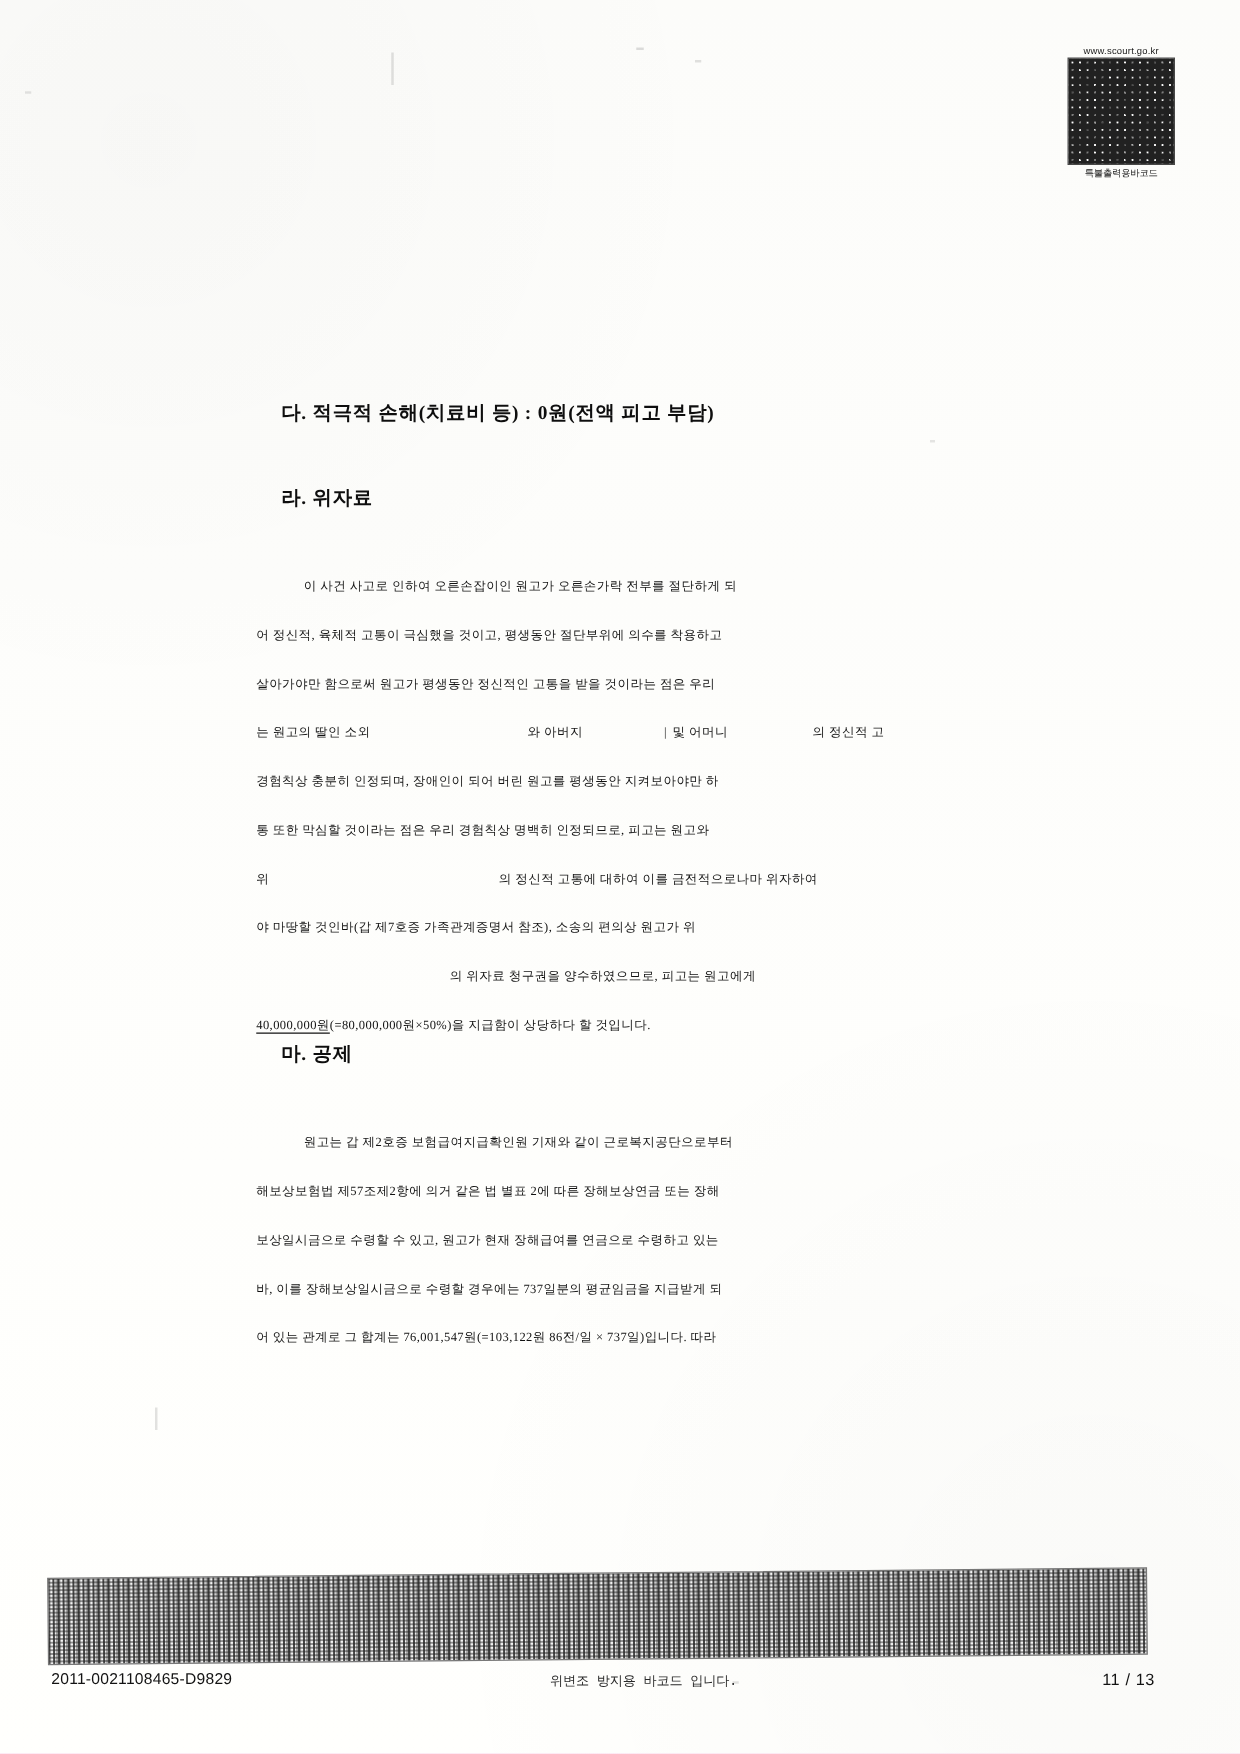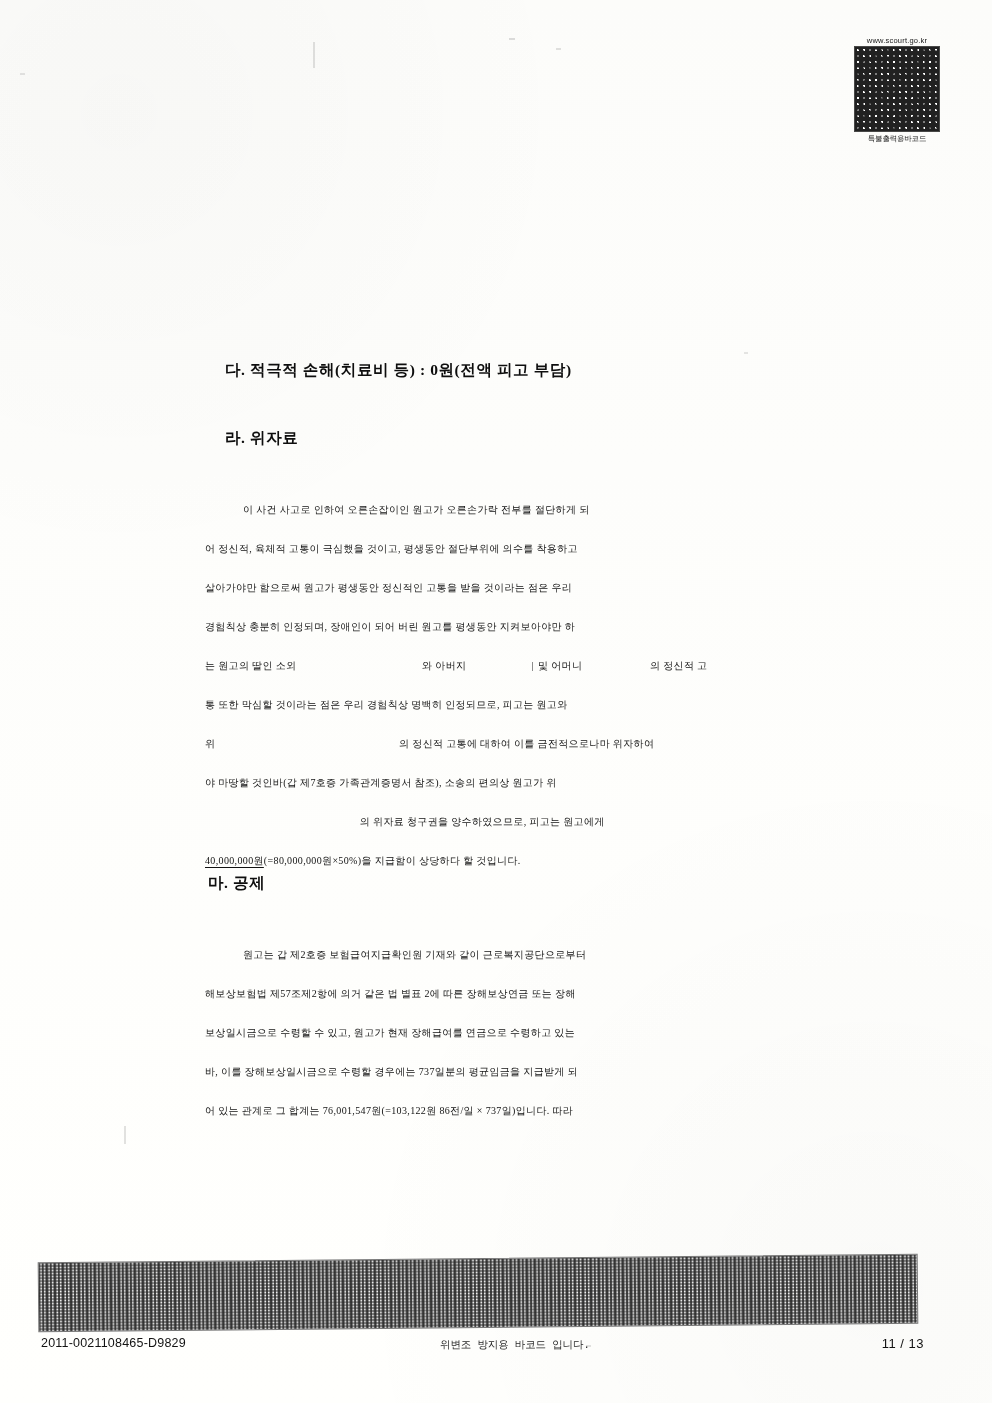--- a/index.html
+++ b/index.html
@@ -74,21 +74,20 @@
     position: absolute;
     left: 0;
     top: 0;
     width: 992px;
     z-index: 2;
     color: #121212;
   }
   .blk {
     position: absolute;
     font-family: "Liberation Serif", serif;
-    margin-top: 40px;
   }
   .heading {
     font-size: 15.5px;
     font-weight: bold;
     letter-spacing: 0.6px;
     color: #101010;
   }
   .para {
     width: 570px;
     font-size: 10px;
@@ -200,47 +199,47 @@
   <div class="doc-body">
 
     <div class="blk heading" style="left:225px;top:320px;">다. 적극적 손해(치료비 등) : 0원(전액 피고 부담)</div>
 
     <div class="blk heading" style="left:225px;top:388px;">라. 위자료</div>
 
     <div class="blk para" style="left:205px;top:450px;">
       <div style="text-indent:38px;"><span>이 사건 사고로 인하여 오른손잡이인 원고가 오른손가락 전부를 절단하게 되</span></div>
       <div><span>어 정신적, 육체적 고통이 극심했을 것이고, 평생동안 절단부위에 의수를 착용하고</span></div>
       <div><span>살아가야만 함으로써 원고가 평생동안 정신적인 고통을 받을 것이라는 점은 우리</span></div>
-      <div><span>경험칙상 충분히 인정되며, 장애인이 되어 버린 원고를 평생동안 지켜보아야만 하</span></div>
       <div>
         <span>는 원고의 딸인 소외</span>
         <span class="redacted-gap wide"></span>
         <span>와 아버지</span>
         <span class="redacted-gap narrow"></span><span class="tick">|</span>
         <span>및 어머니</span>
         <span class="redacted-gap narrow"></span>
         <span>의 정신적 고</span>
       </div>
+      <div><span>경험칙상 충분히 인정되며, 장애인이 되어 버린 원고를 평생동안 지켜보아야만 하</span></div>
       <div><span>통 또한 막심할 것이라는 점은 우리 경험칙상 명백히 인정되므로, 피고는 원고와</span></div>
       <div>
         <span>위</span>
         <span class="redacted-gap" style="width:178px;"></span>
         <span>의 정신적 고통에 대하여 이를 금전적으로나마 위자하여</span>
       </div>
       <div><span>야 마땅할 것인바(갑 제7호증 가족관계증명서 참조), 소송의 편의상 원고가 위</span></div>
       <div>
         <span class="redacted-gap" style="width:152px;"></span>
         <span>의 위자료 청구권을 양수하였으므로, 피고는 원고에게</span>
       </div>
       <div>
         <span class="uline">40,000,000원</span><span>(=80,000,000원×50%)을 지급함이 상당하다 할 것입니다.</span>
       </div>
     </div>
 
-    <div class="blk heading" style="left:208px;top:833px;">마. 공제</div>
+    <div class="blk heading" style="left:225px;top:833px;">마. 공제</div>
 
     <div class="blk para" style="left:205px;top:895px;">
       <div style="text-indent:38px;"><span>원고는 갑 제2호증 보험급여지급확인원 기재와 같이 근로복지공단으로부터</span></div>
       <div><span>해보상보험법 제57조제2항에 의거 같은 법 별표 2에 따른 장해보상연금 또는 장해</span></div>
       <div><span>보상일시금으로 수령할 수 있고, 원고가 현재 장해급여를 연금으로 수령하고 있는</span></div>
       <div><span>바, 이를 장해보상일시금으로 수령할 경우에는 737일분의 평균임금을 지급받게 되</span></div>
       <div><span>어 있는 관계로 그 합계는 76,001,547원(=103,122원 86전/일 × 737일)입니다. 따라</span></div>
     </div>
 
   </div>

